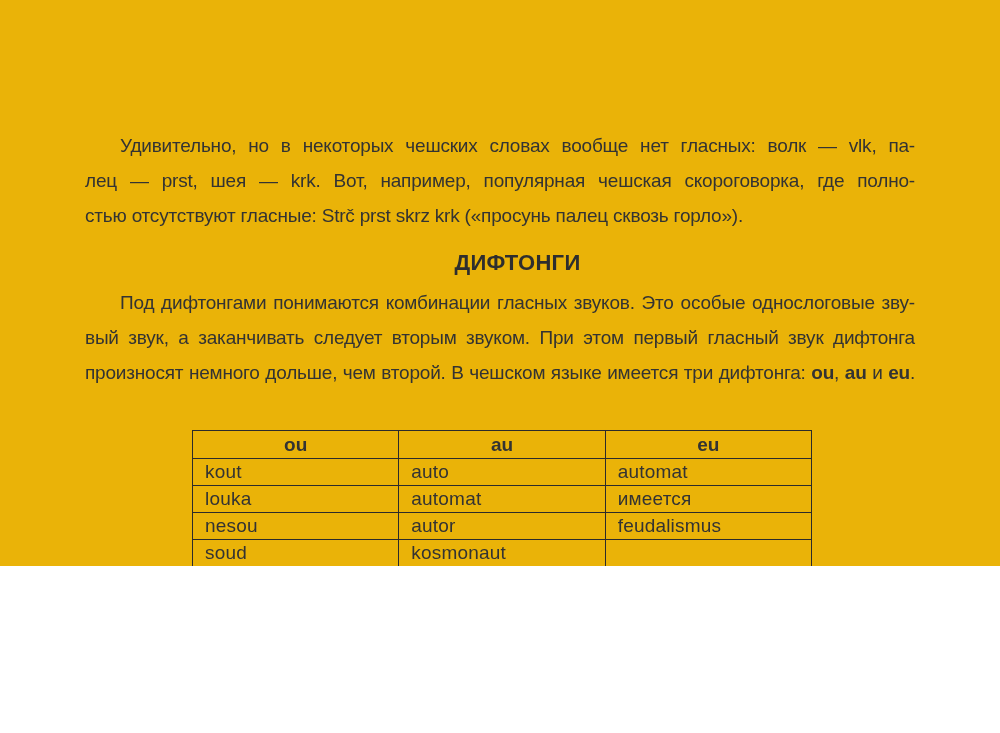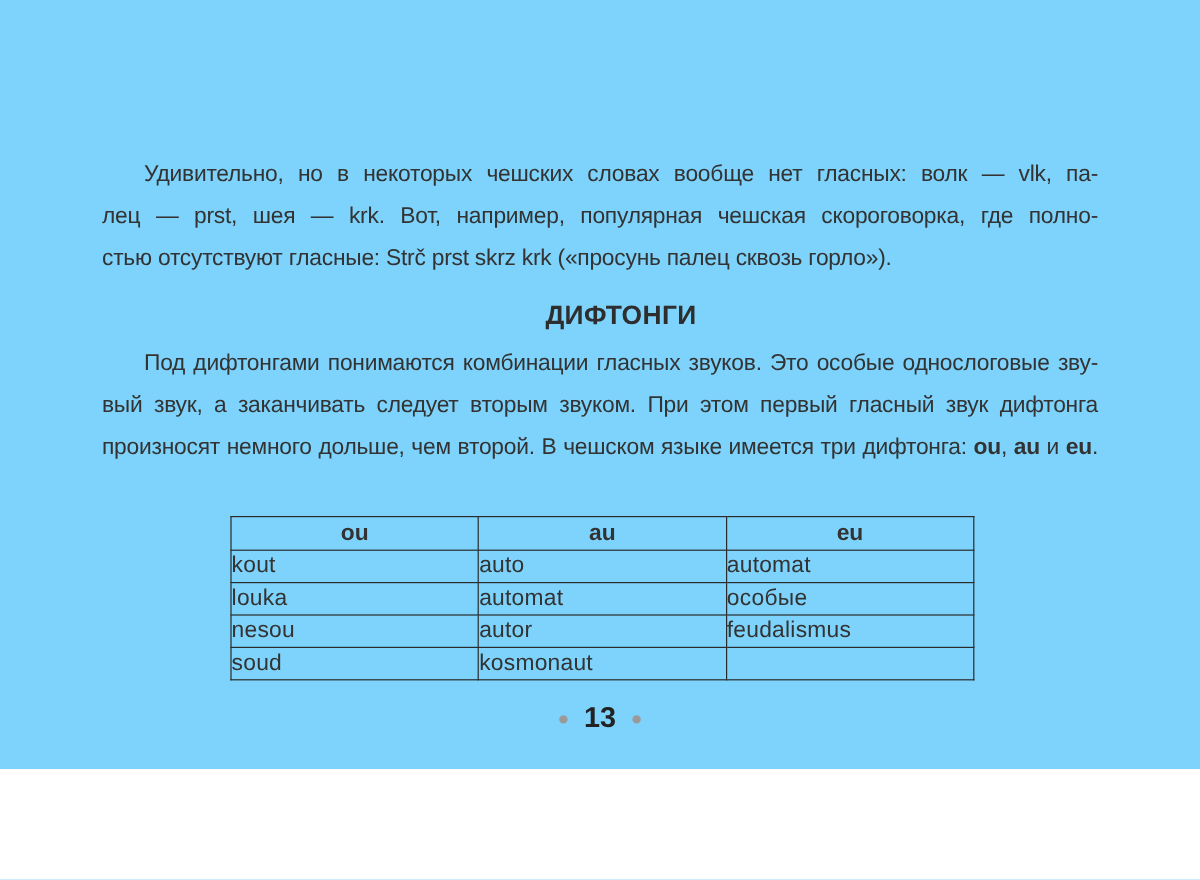--- a/index.html
+++ b/index.html
@@ -1,21 +1,21 @@
 <!DOCTYPE html>
 <html><head>
 <meta charset="utf-8">
 <style>
   * { margin: 0; padding: 0; box-sizing: border-box; }
   html, body { background: #ffffff; }
   .page {
     position: relative;
     width: 1000px;
-    height: 641px;
-    background: #7dd3fc;
+    height: 566px;
+    background: #eab308;
     font-family: "Liberation Sans", sans-serif;
     color: #333333;
     overflow: hidden;
   }
   .content {
     margin: 0 85px;
     width: 830px;
   }
   .para {
     font-size: 19px;
@@ -61,21 +61,21 @@
     height: 28px;
     font-weight: bold;
     text-align: center;
     vertical-align: middle;
     padding: 0;
   }
   table.diph td {
     height: 27px;
     text-align: left;
     vertical-align: middle;
-    padding: 0 0 0 0;
+    padding: 0 0 0 12px;
     letter-spacing: 0.2px;
   }
   .footer {
     margin-top: 20px;
     display: flex;
     justify-content: center;
     align-items: center;
     gap: 14px;
   }
   .footer .dot {
@@ -121,21 +121,21 @@
       </thead>
       <tbody>
         <tr>
           <td>kout</td>
           <td>auto</td>
           <td>automat</td>
         </tr>
         <tr>
           <td>louka</td>
           <td>automat</td>
-          <td>особые</td>
+          <td>имеется</td>
         </tr>
         <tr>
           <td>nesou</td>
           <td>autor</td>
           <td>feudalismus</td>
         </tr>
         <tr>
           <td>soud</td>
           <td>kosmonaut</td>
           <td></td>

